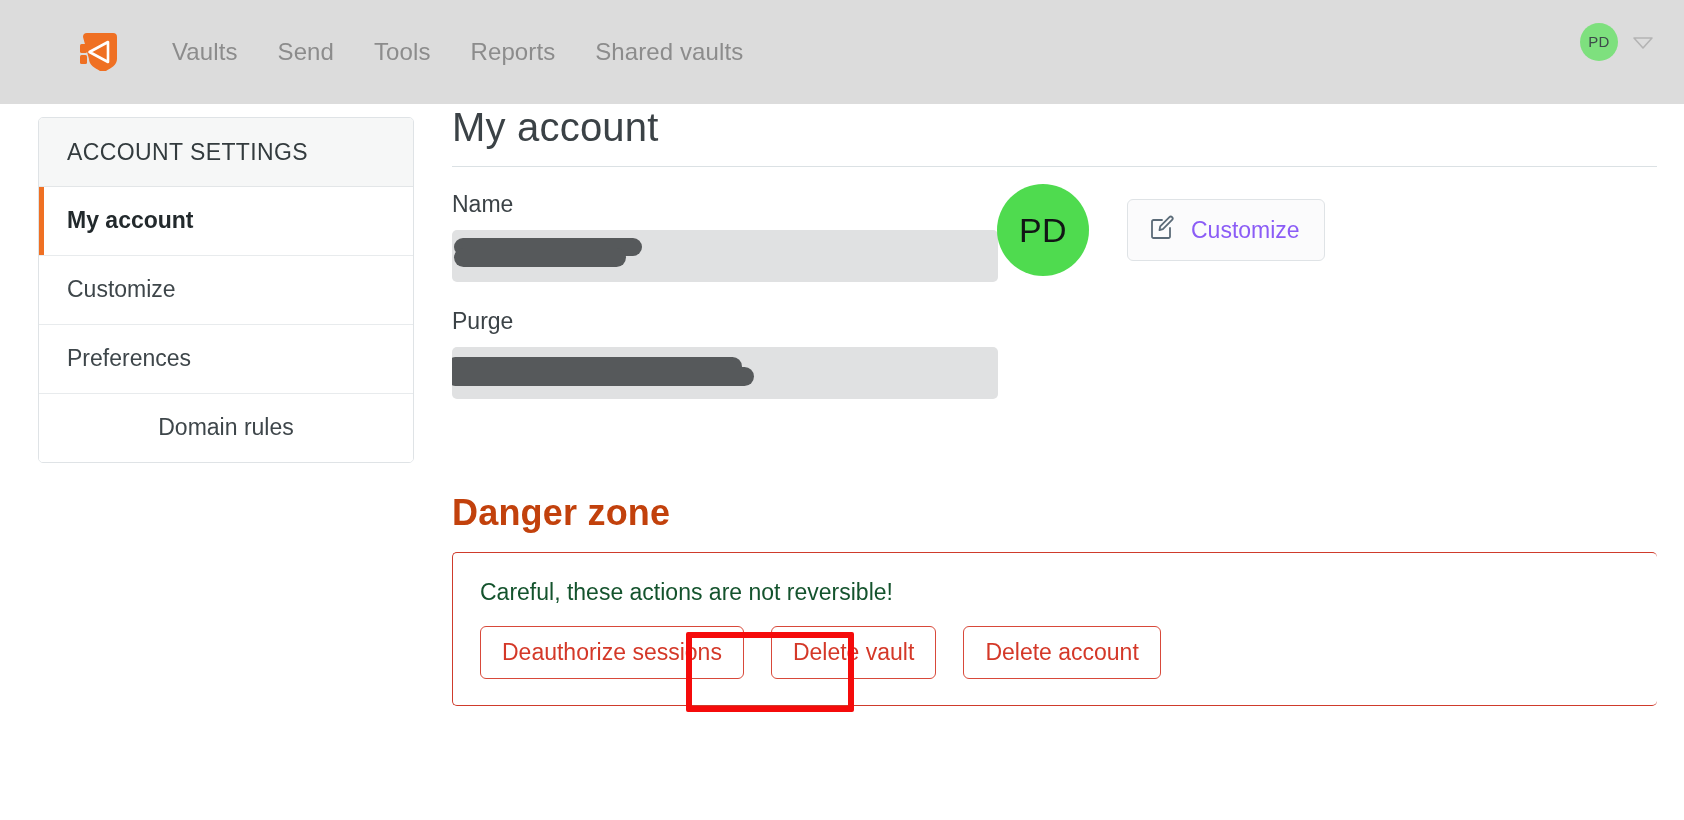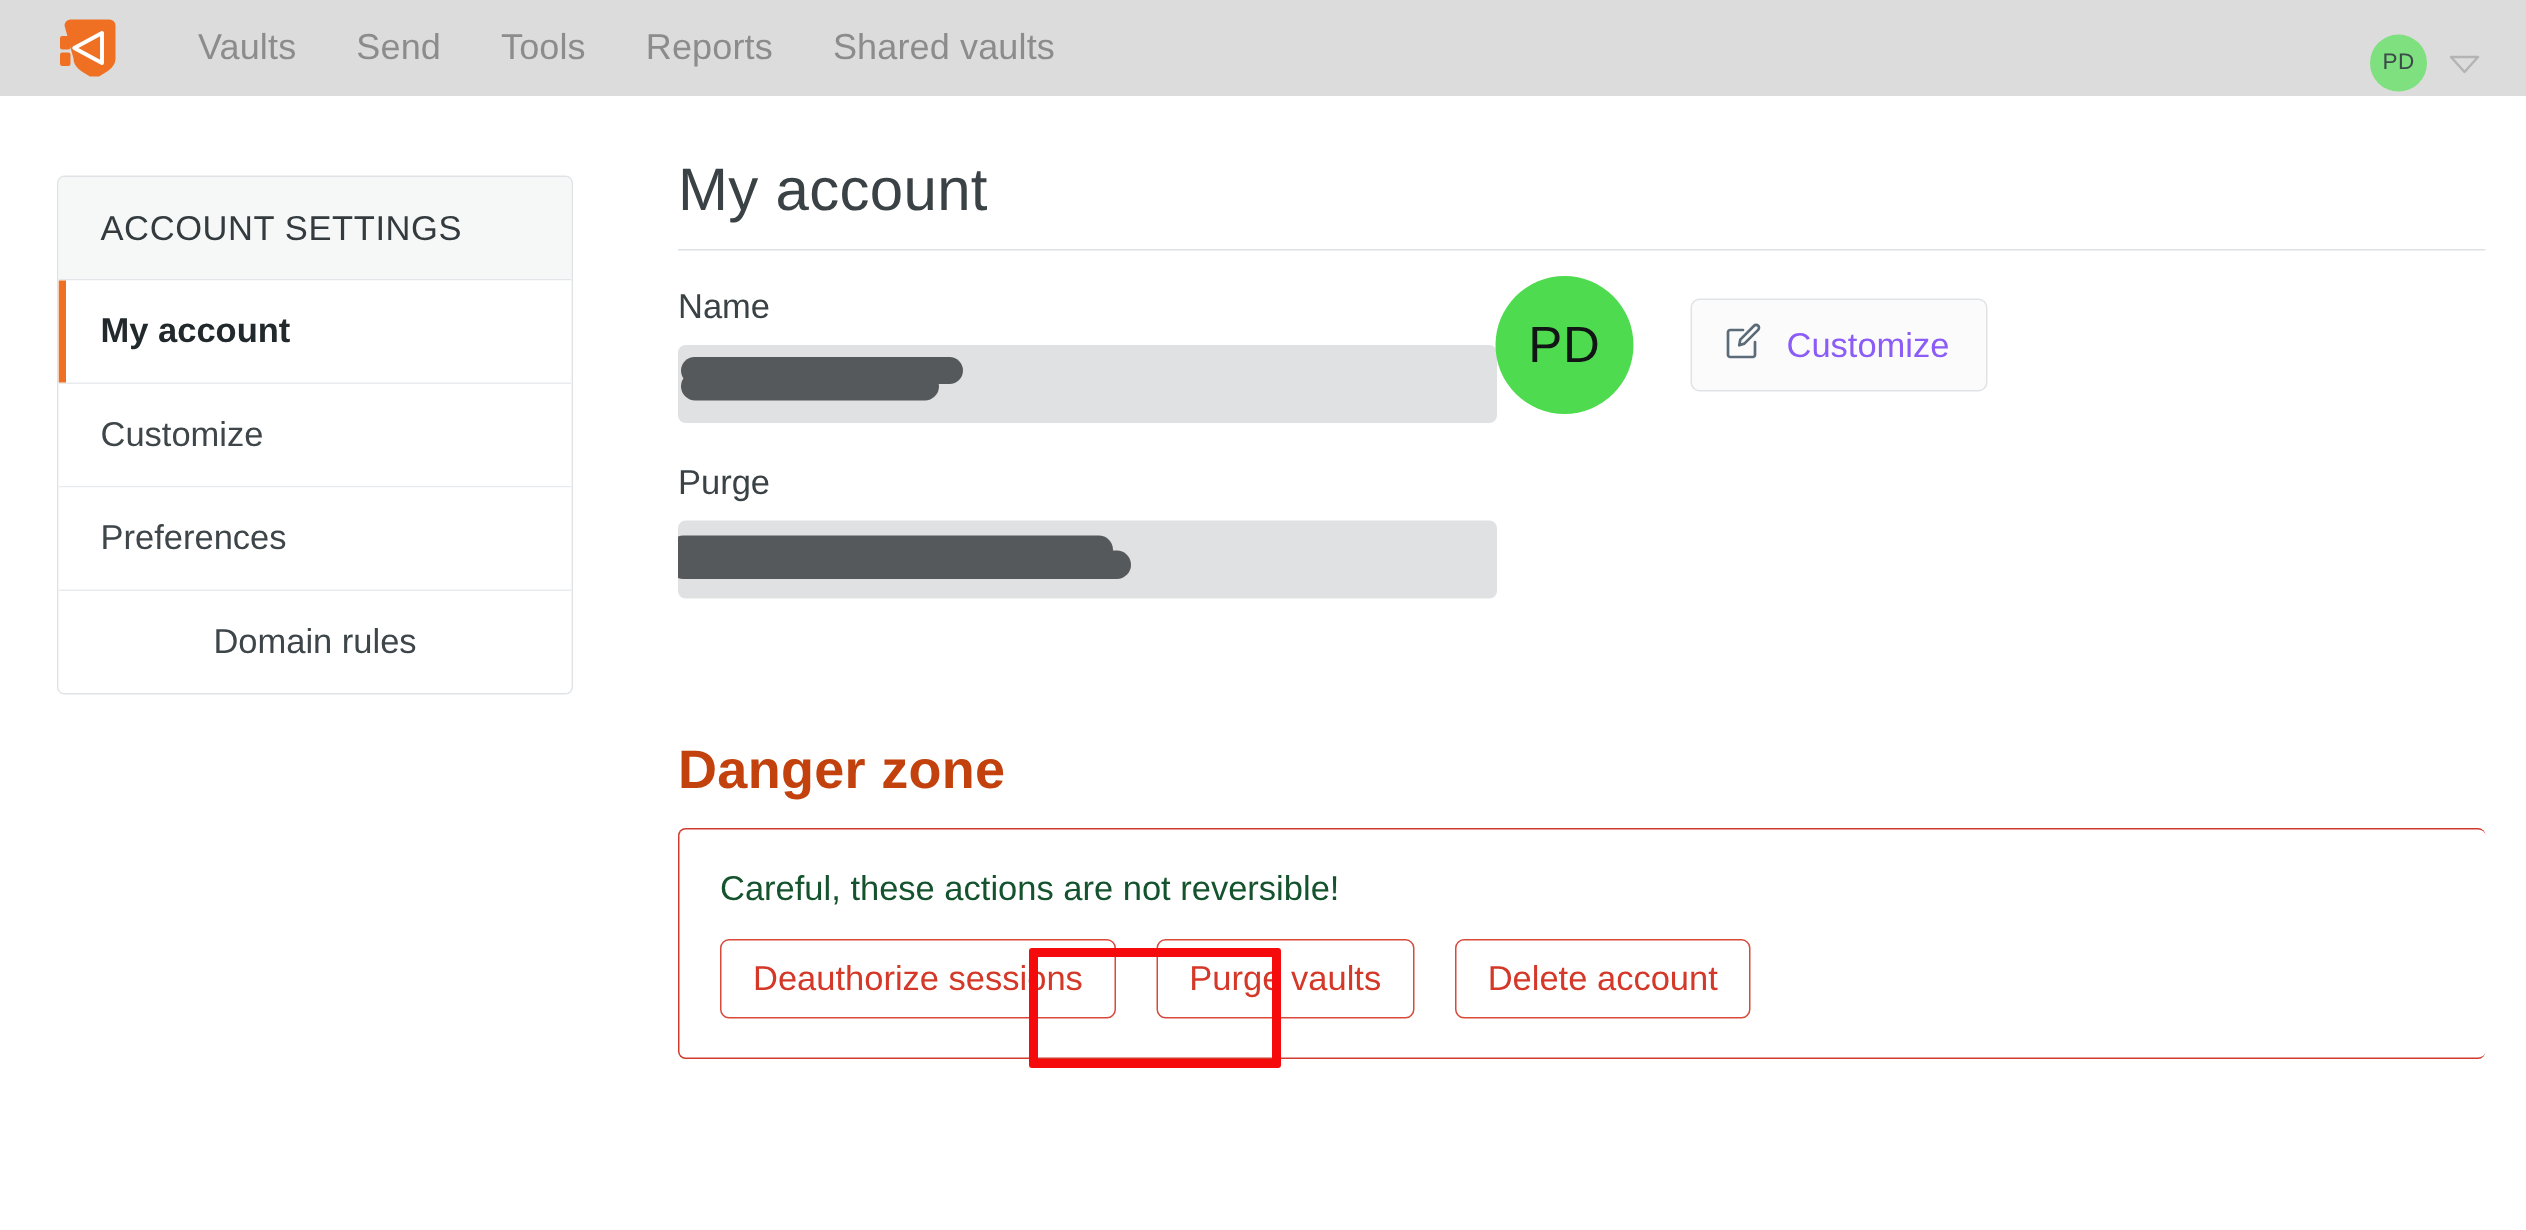--- a/index.html
+++ b/index.html
@@ -9,24 +9,25 @@
     overflow: hidden;
     background: #ffffff;
     font-family: "Liberation Sans", sans-serif;
     -webkit-font-smoothing: antialiased;
   }
 
   
   .topbar {
     position: absolute;
     left: 0; top: 0;
-    width: 1684px; height: 64px;
+    width: 1684px; height: 104px;
     background: #dcdcdc;
     display: flex;
     align-items: center;
+    padding-left: 40px;
   }
   .logo-wrap {
     margin-left: 38px;
     width: 44px; height: 44px;
     display: flex; align-items: center; justify-content: center;
   }
   .logo-svg { display: block; }
 
   .nav-links {
     display: flex;
@@ -65,21 +66,21 @@
   .chevron-tri {
     width: 26px; height: 26px;
     display: flex; align-items: center; justify-content: center;
     cursor: pointer;
   }
 
   
   .sidebar {
     position: absolute;
     left: 38px; top: 117px;
-    width: 344px;
+    width: 376px;
     border: 1px solid #dfe3e6;
     border-radius: 5px;
     background: #ffffff;
     overflow: hidden;
   }
   .sidebar-header {
     background: #f6f7f7;
     border-bottom: 1px solid #e3e6e8;
     padding: 21px 28px 20px 28px;
     font-size: 23px;
@@ -328,19 +329,19 @@
     </div>
   </div>
 </div>
 
 <div class="danger-wrap">
   <h2 class="danger-title">Danger zone</h2>
   <div class="danger-panel">
     <div class="danger-note">Careful, these actions are not reversible!</div>
     <div class="danger-btns">
       <button class="btn-danger">Deauthorize sessions</button>
-      <button class="btn-danger">Purge vaults</button>
+      <button class="btn-danger">Delete vault</button>
       <button class="btn-danger">Delete account</button>
     </div>
   </div>
 </div>
 
 <div class="annot-box"></div>
 
 </body></html>

